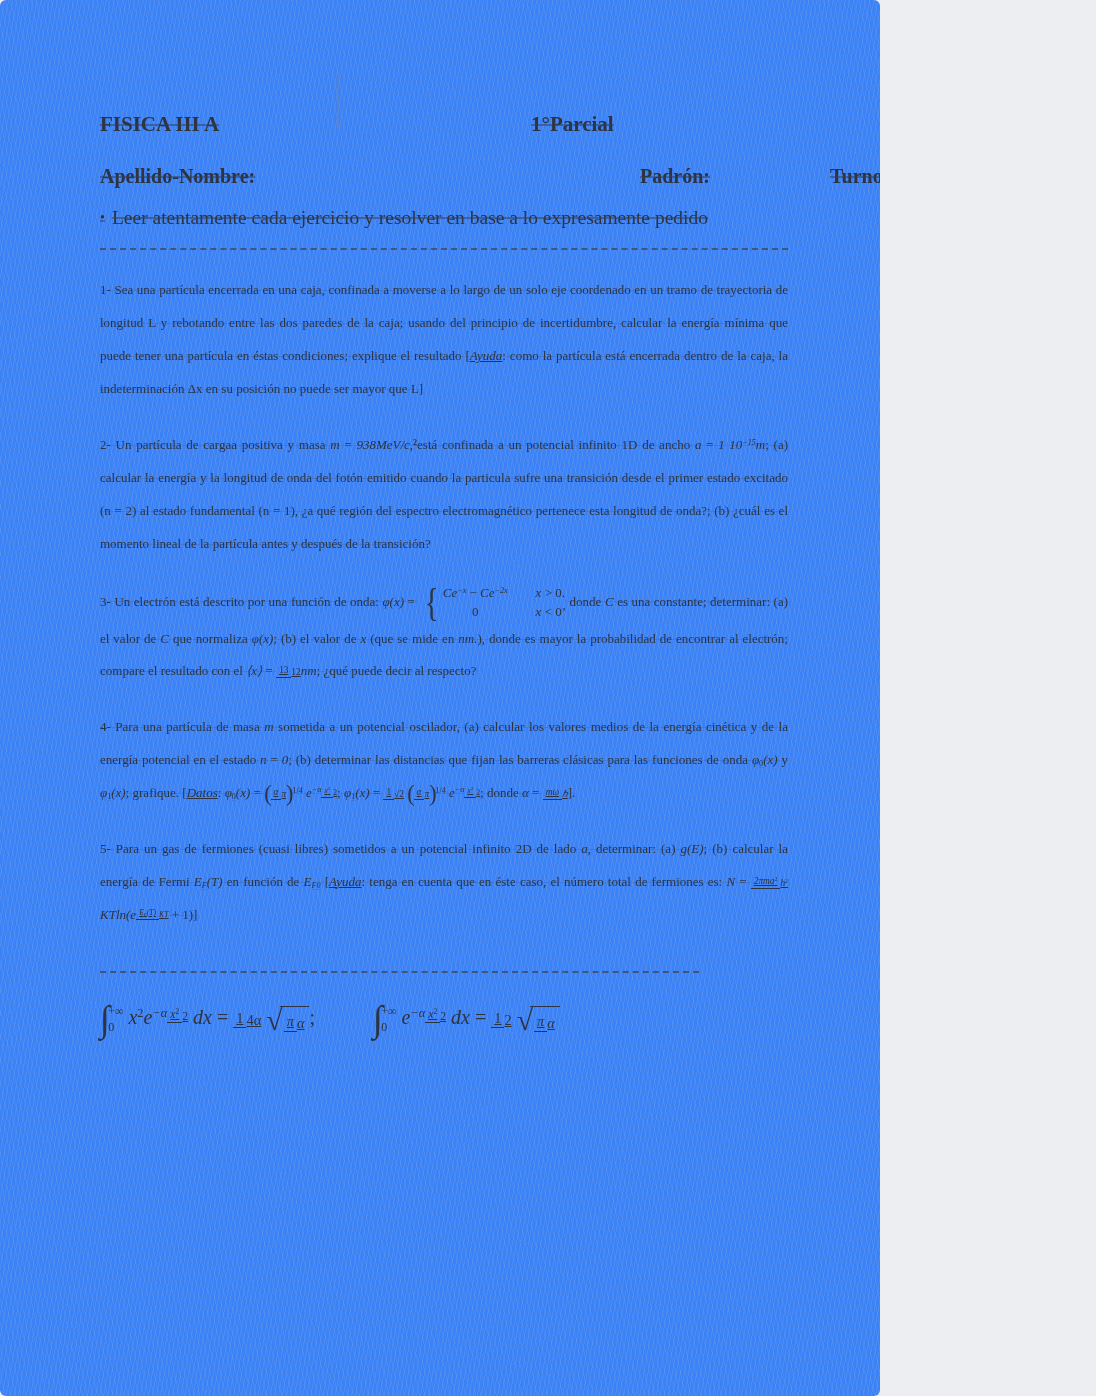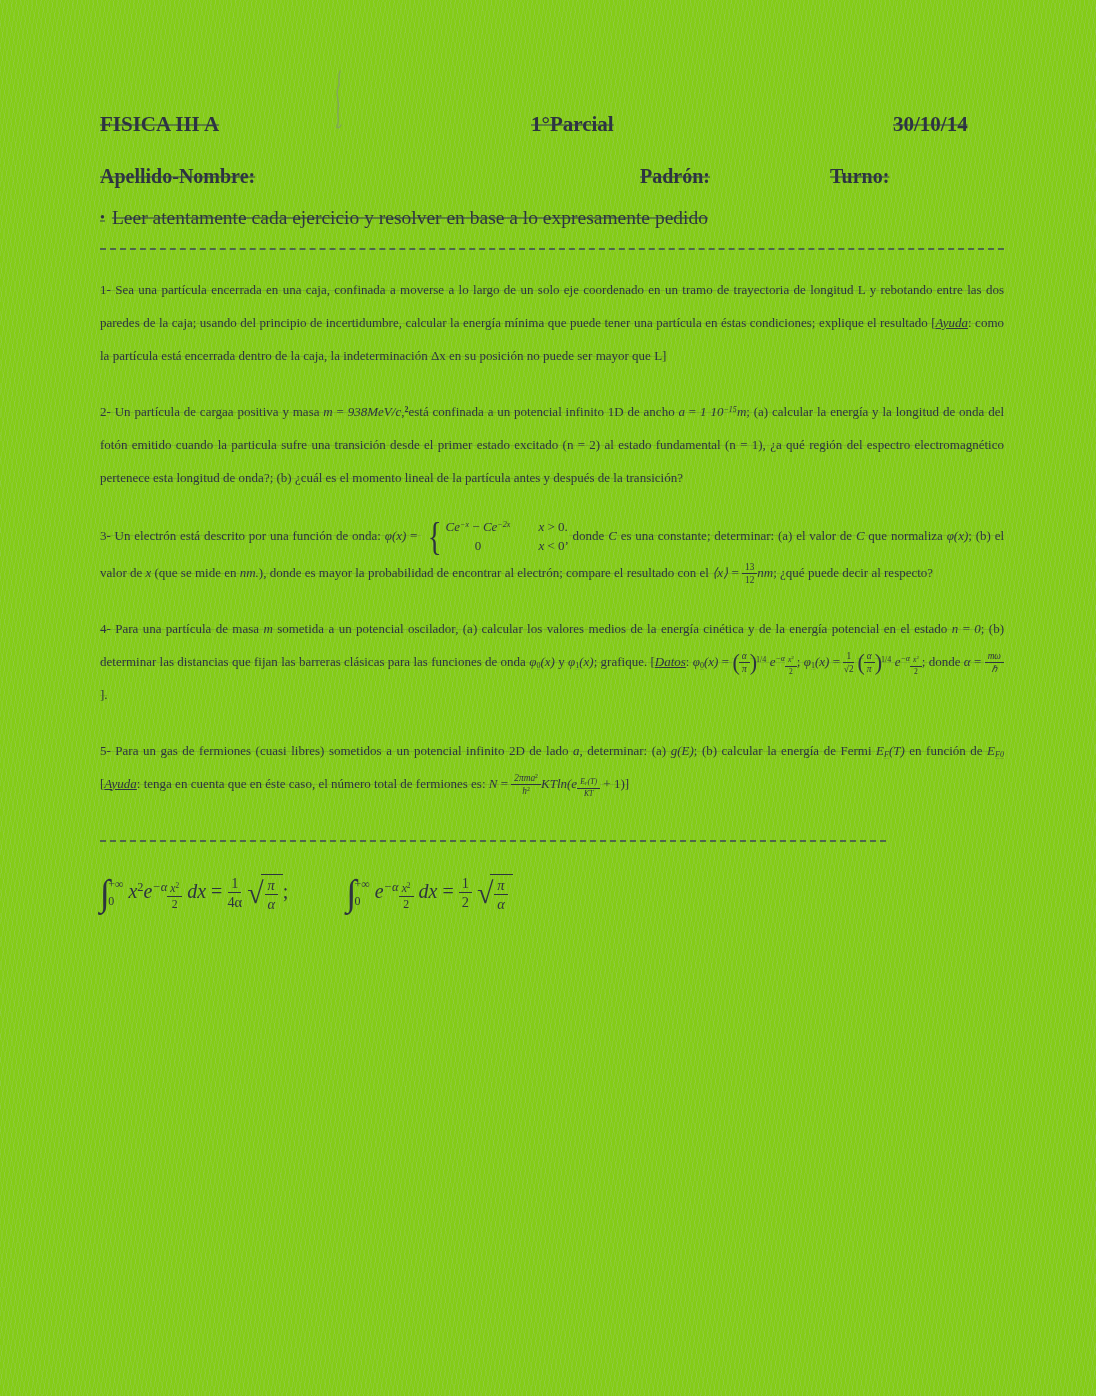--- a/index.html
+++ b/index.html
@@ -1,22 +1,23 @@
 <!DOCTYPE html>
 <html style="--ink: #2d3340;"><head>
 <meta charset="utf-8">
 <style>
   * { margin:0; padding:0; box-sizing:border-box; }
   html,body { width:1096px; height:1396px; }
   body { background:#eceef1; }
   .page {
-    position:relative; width:1096px; height:1396px; overflow:hidden;
-    background:#84cc16;
+    position:relative; width:880px; height:1396px; overflow:hidden;
+    background:#3b82f6;
     font-family:"Liberation Serif", serif;
     color:var(--ink,#2d3340);
+    border-radius:6px;
   }
   
   .page::before {
     content:""; position:absolute; inset:0; pointer-events:none;
     background:
       repeating-linear-gradient(100deg, rgba(185,200,222,.13) 0 1px, transparent 1px 4px),
       repeating-linear-gradient(78deg, rgba(185,200,222,.10) 0 1px, transparent 1px 5px);
   }
   .content { position:relative; padding:112px 92px 0 100px; }
 
@@ -45,22 +46,22 @@
     text-decoration:line-through; text-decoration-color:rgba(58,66,88,.17); text-decoration-thickness:1px;
   }
   .p3 { line-height:32px; }
 
   .i { font-style:italic; }
   .b { font-weight:bold; }
   .u { text-decoration:underline; text-decoration-thickness:1px; text-decoration-color:currentColor; }
   .sup { font-size:.62em; vertical-align:.55em; line-height:0; }
   .sub { font-size:.62em; vertical-align:-.25em; line-height:0; }
 
-  .frac { display:inline-flex; flex-direction:column; align-items:center;
-          vertical-align:middle; font-size:.72em; line-height:1.12; text-align:center; }
+  .frac { display:inline-flex; flex-direction:row; align-items:center;
+          vertical-align:middle; font-size:.72em; line-height:1.12; text-align:center;text-decoration:underline; }
   .frac .num { border-bottom:1.3px solid currentColor; padding:0 3px 1px; }
   .frac .den { padding-top:1px; }
   .sup .frac { font-size:.95em; vertical-align:-.1em; }
 
   .bigp { font-size:1.7em; vertical-align:middle; line-height:0; letter-spacing:-1px; }
 
   .cases { display:inline-flex; align-items:center; vertical-align:middle; margin:1px 0 1px 4px; }
   .cases .brace { font-size:3.1em; font-weight:200; line-height:.9; transform:scaleX(.72); margin-right:1px; }
   .cases .cgrid { display:grid; grid-template-columns:auto auto; column-gap:28px; line-height:1.45; }
   .cases .ccell:nth-child(odd) { text-align:center; }

